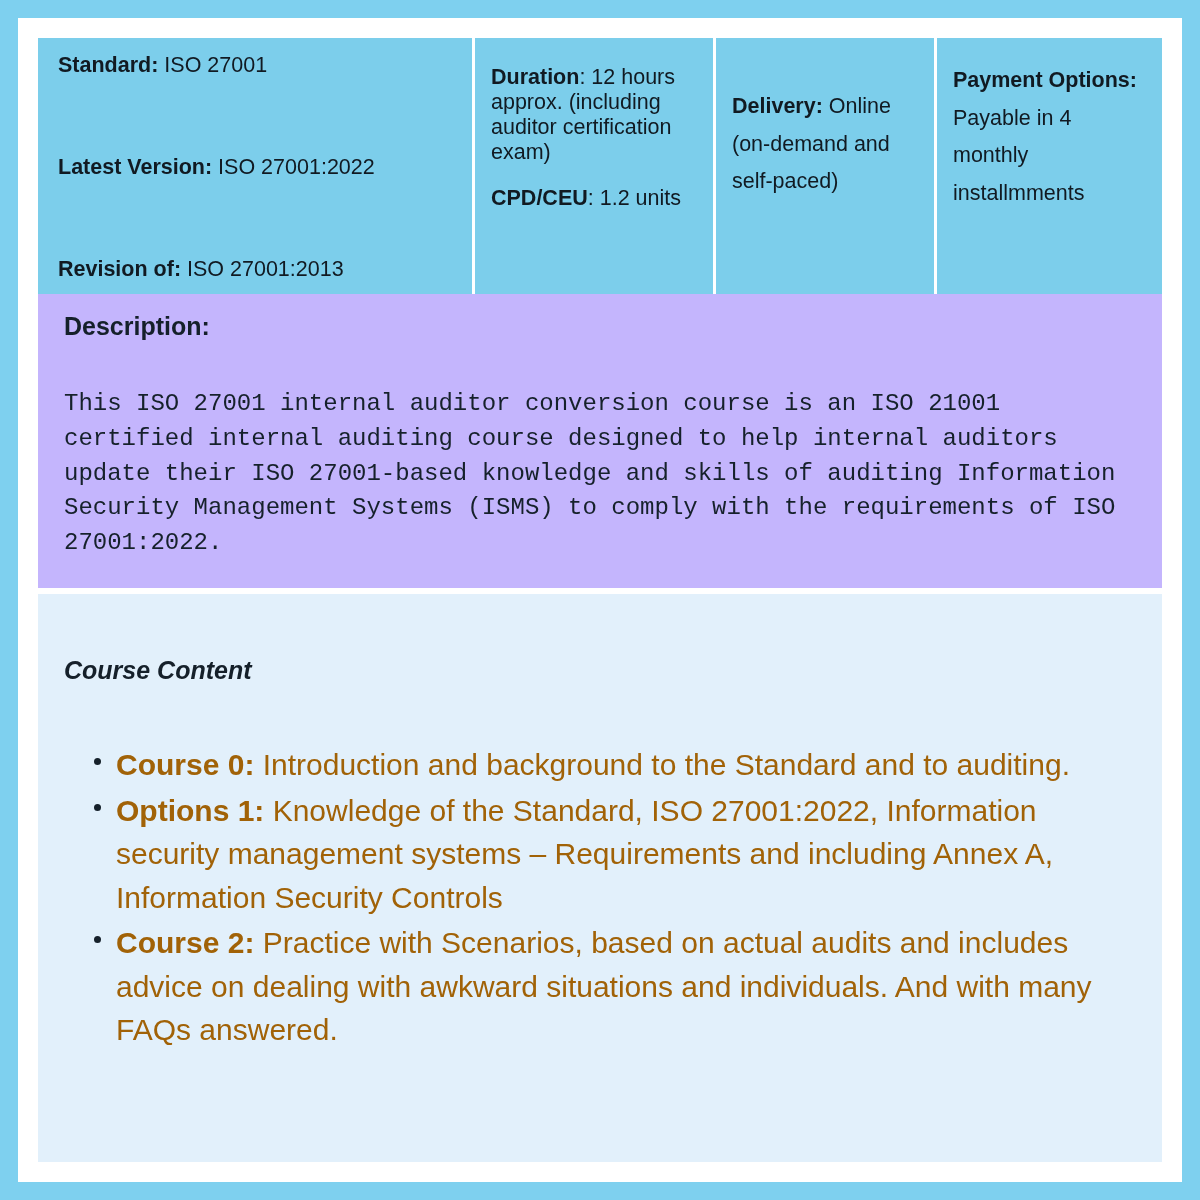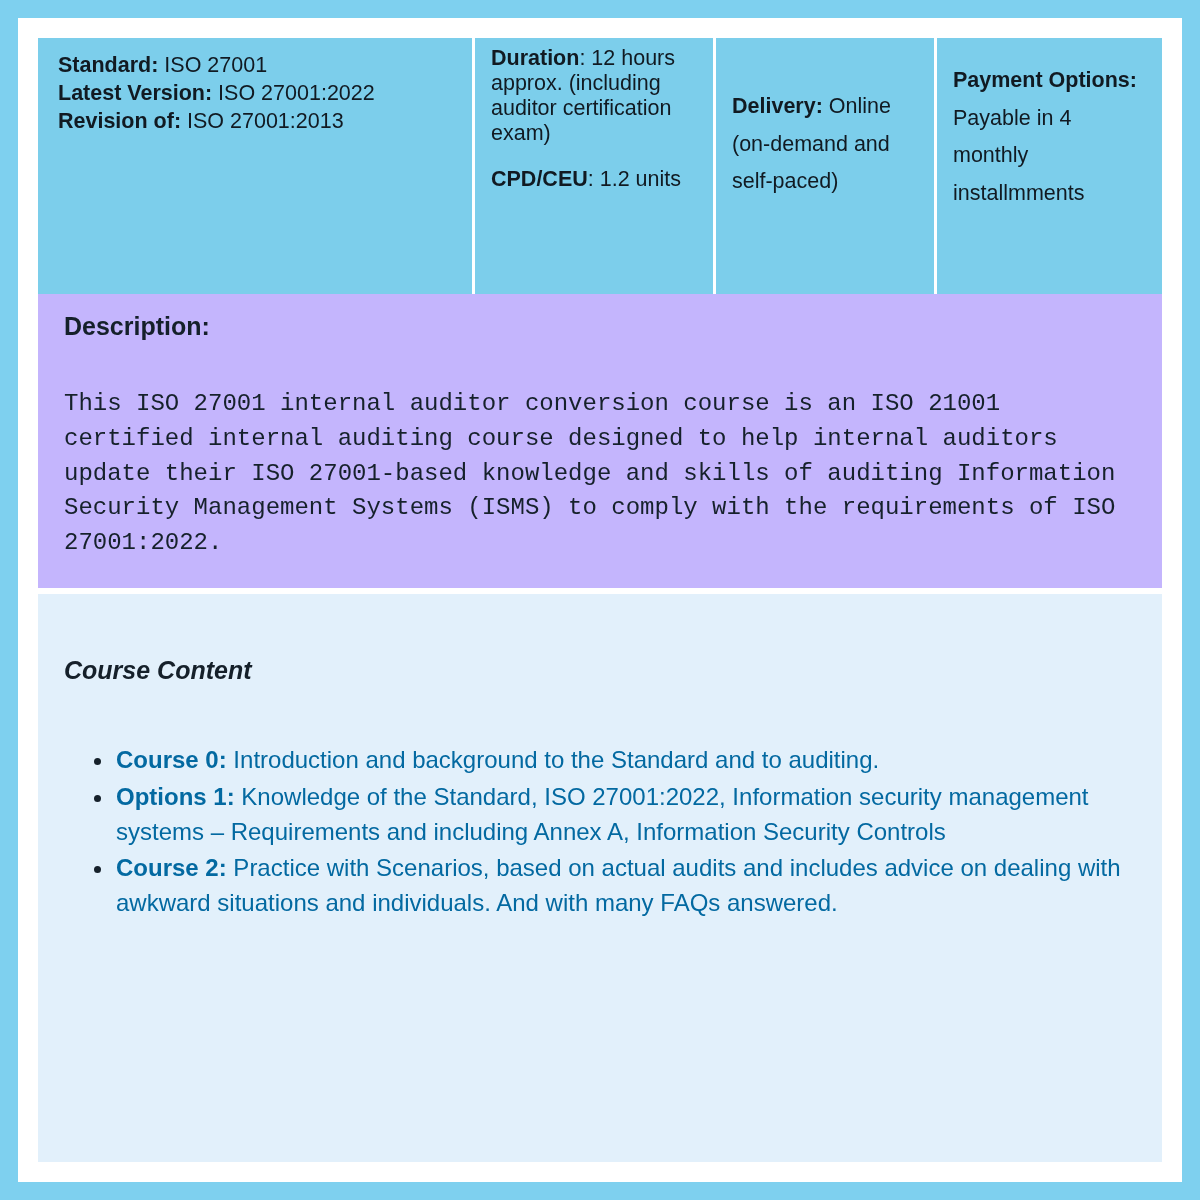--- a/index.html
+++ b/index.html
@@ -49,30 +49,30 @@
     background: #7cceeb;
     box-sizing: border-box;
     padding: 14px 16px 10px 16px;
     color: #111a22;
     overflow: hidden;
   }
   .cell-standard {
     flex: 0 0 434px;
     display: flex;
     flex-direction: column;
-    justify-content: flex-start;
+    justify-content: space-between;
     padding-left: 20px;
     font-size: 21.5px;
     line-height: 1.30;
   }
   .cell-duration {
     flex: 0 0 238px;
     font-size: 21.5px;
     line-height: 1.17;
-    padding-top: 8px;
+    padding-top: 27px;
   }
   .cell-duration .gap {
     height: 20px;
   }
   .cell-delivery {
     flex: 0 0 218px;
     font-size: 21.5px;
     line-height: 1.75;
     padding-top: 50px;
   }
@@ -122,23 +122,23 @@
     font-size: 25px;
     font-weight: bold;
     color: #15202a;
     margin: 0 0 58px 0;
     font-style: italic;
   }
   .content-list {
     margin: 0;
     padding: 0 0 0 52px;
     list-style: none;
-    font-size: 24px;
+    font-size: 30px;
     line-height: 1.45;
-    color: #0369a1;
+    color: #a16207;
   }
   .content-list li {
     position: relative;
     margin-bottom: 2px;
     max-width: 1050px;
   }
   .content-list li::before {
     content: "";
     position: absolute;
     left: -22px;

